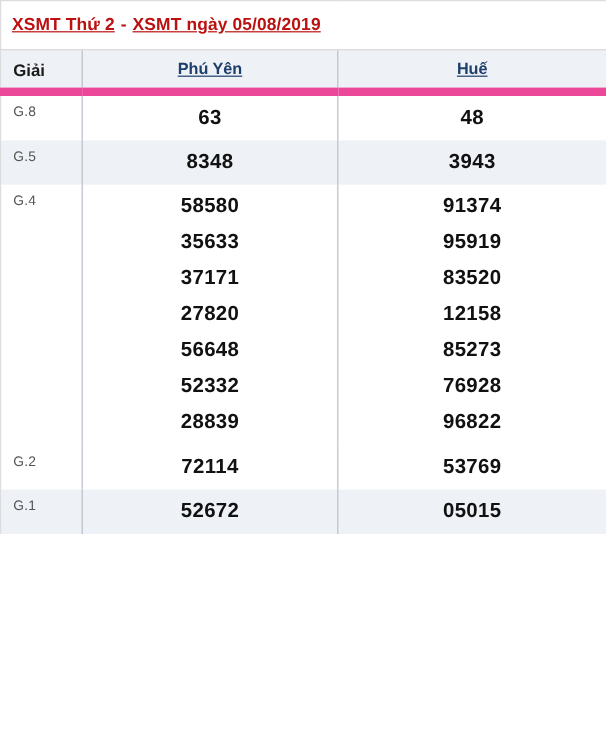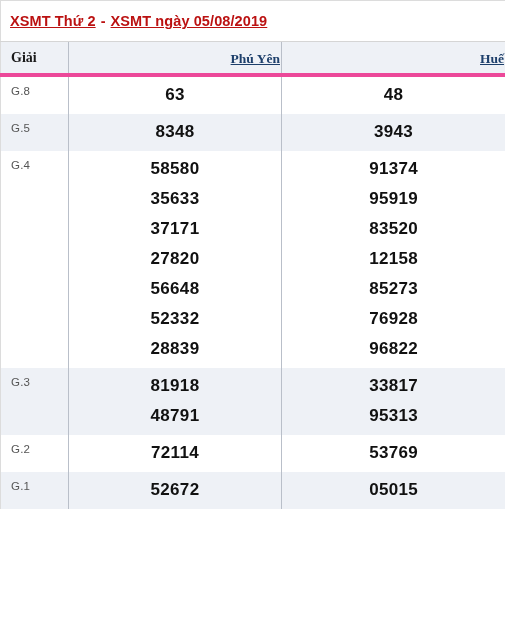--- a/index.html
+++ b/index.html
@@ -40,41 +40,40 @@
     font-weight: bold;
     font-size: 14.5px;
     text-decoration: none;
     padding: 0 1px;
   }
 
   .head-row td {
     background: #eef1f6;
     border-left: 1px solid #dcdcdc;
     border-right: 1px solid #dcdcdc;
-    border-bottom: 4px solid #ec4899;
+    border-bottom: 7px solid #ec4899;
     height: 29px;
     vertical-align: middle;
-    font-family: Liberation Serif, serif;
   }
   .head-row td.c-prize {
     border-right: 1px solid #b9bfc9;
   }
   .head-row td.c-prov1 {
     border-right: 1px solid #b9bfc9;
   }
 
   .prize-head {
     font-size: 14px;
     font-weight: bold;
     color: #1a1a1a;
     padding-left: 10px;
     text-align: left;
   }
   .prov-head {
-    text-align: right;
+    text-align: center;
   }
   .prov-link {
     color: #1d3f6b;
     font-weight: bold;
     font-size: 13.5px;
     text-decoration: underline;
   }
 
   .data-row td {
     border-left: 1px solid #dcdcdc;
@@ -187,37 +186,20 @@
             <span class="num">91374</span>
             <span class="num">95919</span>
             <span class="num">83520</span>
             <span class="num">12158</span>
             <span class="num">85273</span>
             <span class="num">76928</span>
             <span class="num">96822</span>
           </div>
         </td>
       </tr>
-      <tr class="data-row row-shade">
-        <td class="c-prize">
-          <div class="cell-prize">G.3</div>
-        </td>
-        <td class="c-prov1">
-          <div class="cell-nums">
-            <span class="num">81918</span>
-            <span class="num">48791</span>
-          </div>
-        </td>
-        <td class="c-prov2">
-          <div class="cell-nums">
-            <span class="num">33817</span>
-            <span class="num">95313</span>
-          </div>
-        </td>
-      </tr>
       <tr class="data-row row-white">
         <td class="c-prize">
           <div class="cell-prize">G.2</div>
         </td>
         <td class="c-prov1">
           <div class="cell-nums">
             <span class="num">72114</span>
           </div>
         </td>
         <td class="c-prov2">

